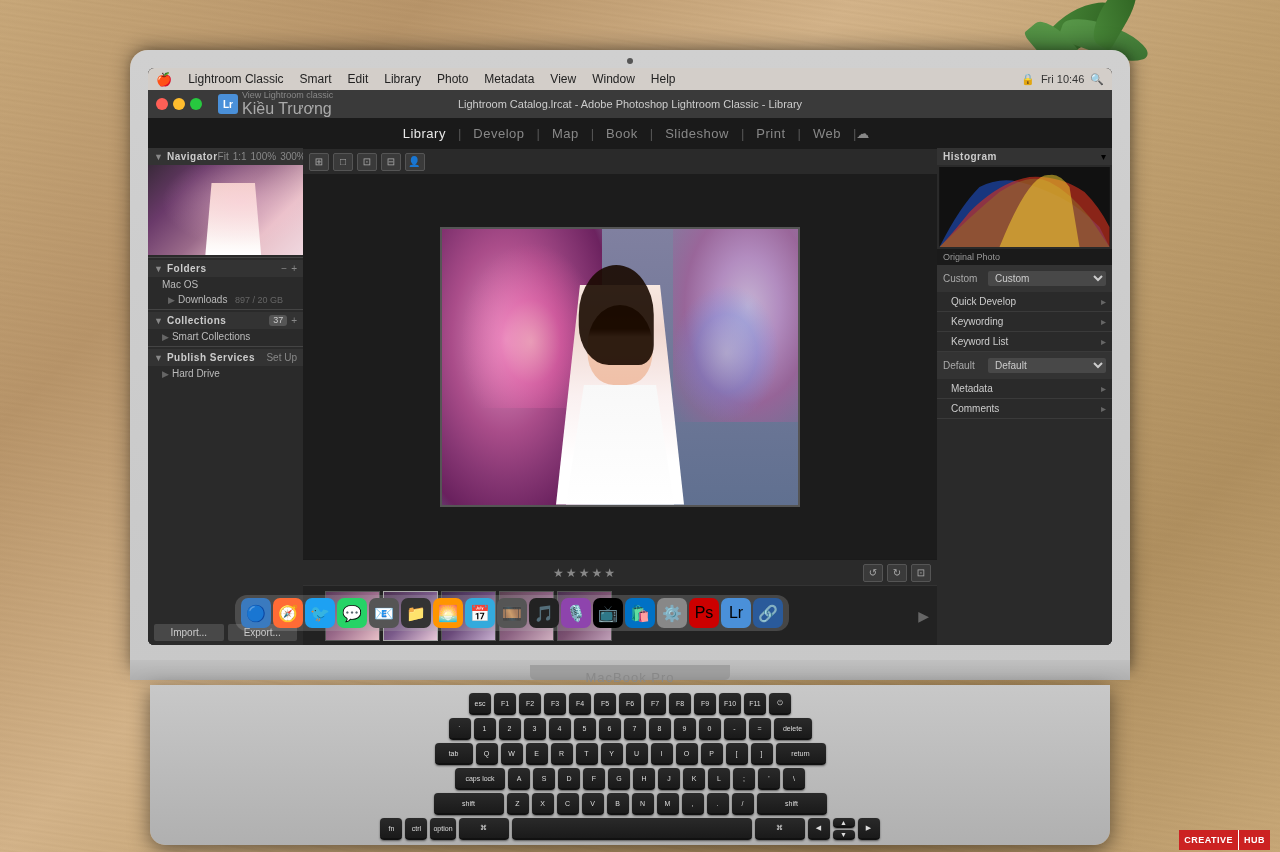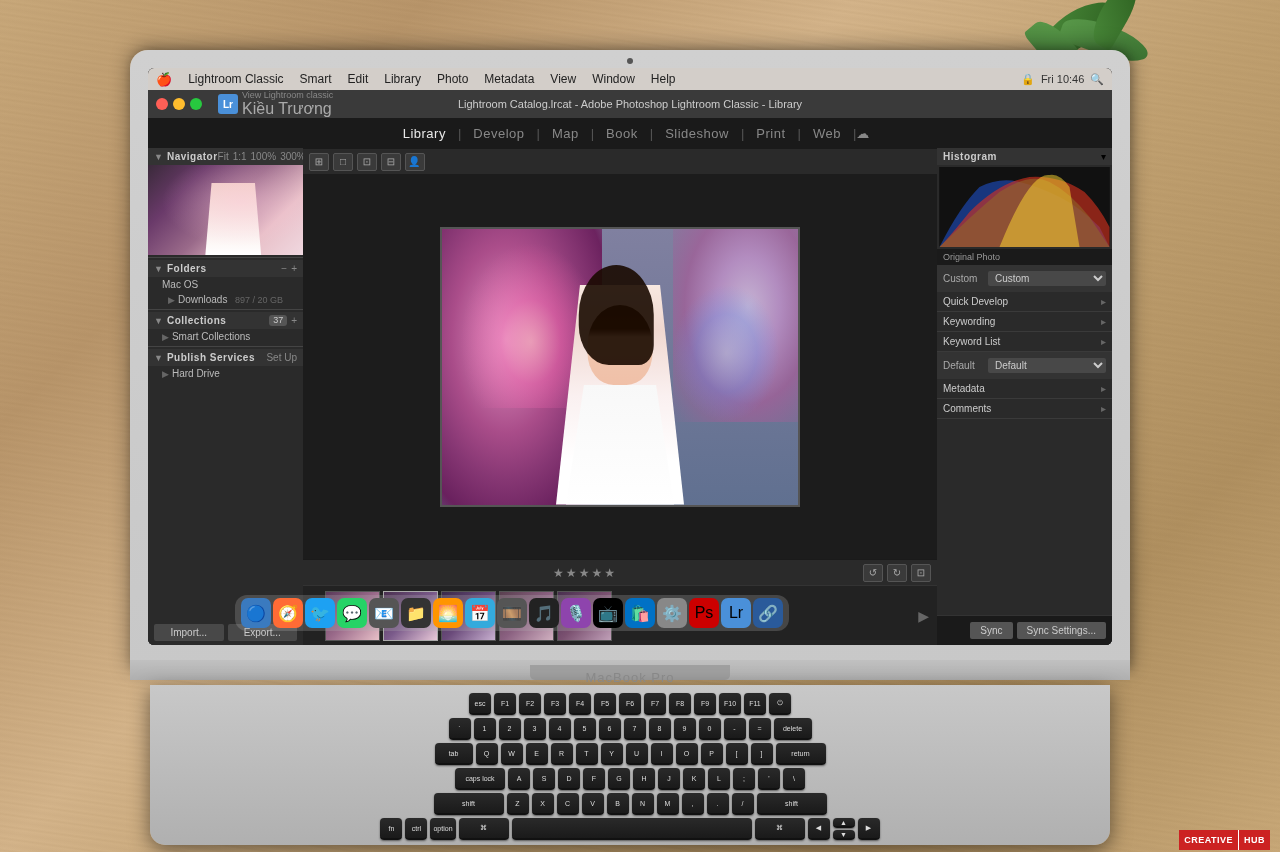--- a/index.html
+++ b/index.html
@@ -515,20 +515,21 @@
       align-items: center;
       padding: 4px 6px;
       cursor: pointer;
       border-bottom: 1px solid #3a3a3a;
     }
 
     .right-panel-label {
       font-size: 10px;
       color: #ccc;
       flex: 1;
+      margin-left: 8px;
     }
 
     .right-panel-arrow {
       color: #666;
       font-size: 10px;
     }
 
     .right-panel-section {
       padding: 4px 6px;
       background: #333;
@@ -990,24 +991,20 @@
                 <span class="right-panel-arrow">▸</span>
               </div>
 
               <div class="right-panel-item">
                 <span class="right-panel-label">Comments</span>
                 <span class="right-panel-arrow">▸</span>
               </div>
 
               <div style="flex:1;"></div>
 
-              <div class="lr-sync-bar">
-                <button class="sync-btn">Sync</button>
-                <button class="sync-btn">Sync Settings...</button>
-              </div>
             </div>
 
           </div>
         </div>
       </div>
     </div>
   </div>
 
   <div class="macbook-chassis" style="position:absolute;top:610px;left:30px;width:1000px;height:20px;background:linear-gradient(180deg,#c0c0c0,#b0b0b0);"></div>
 

